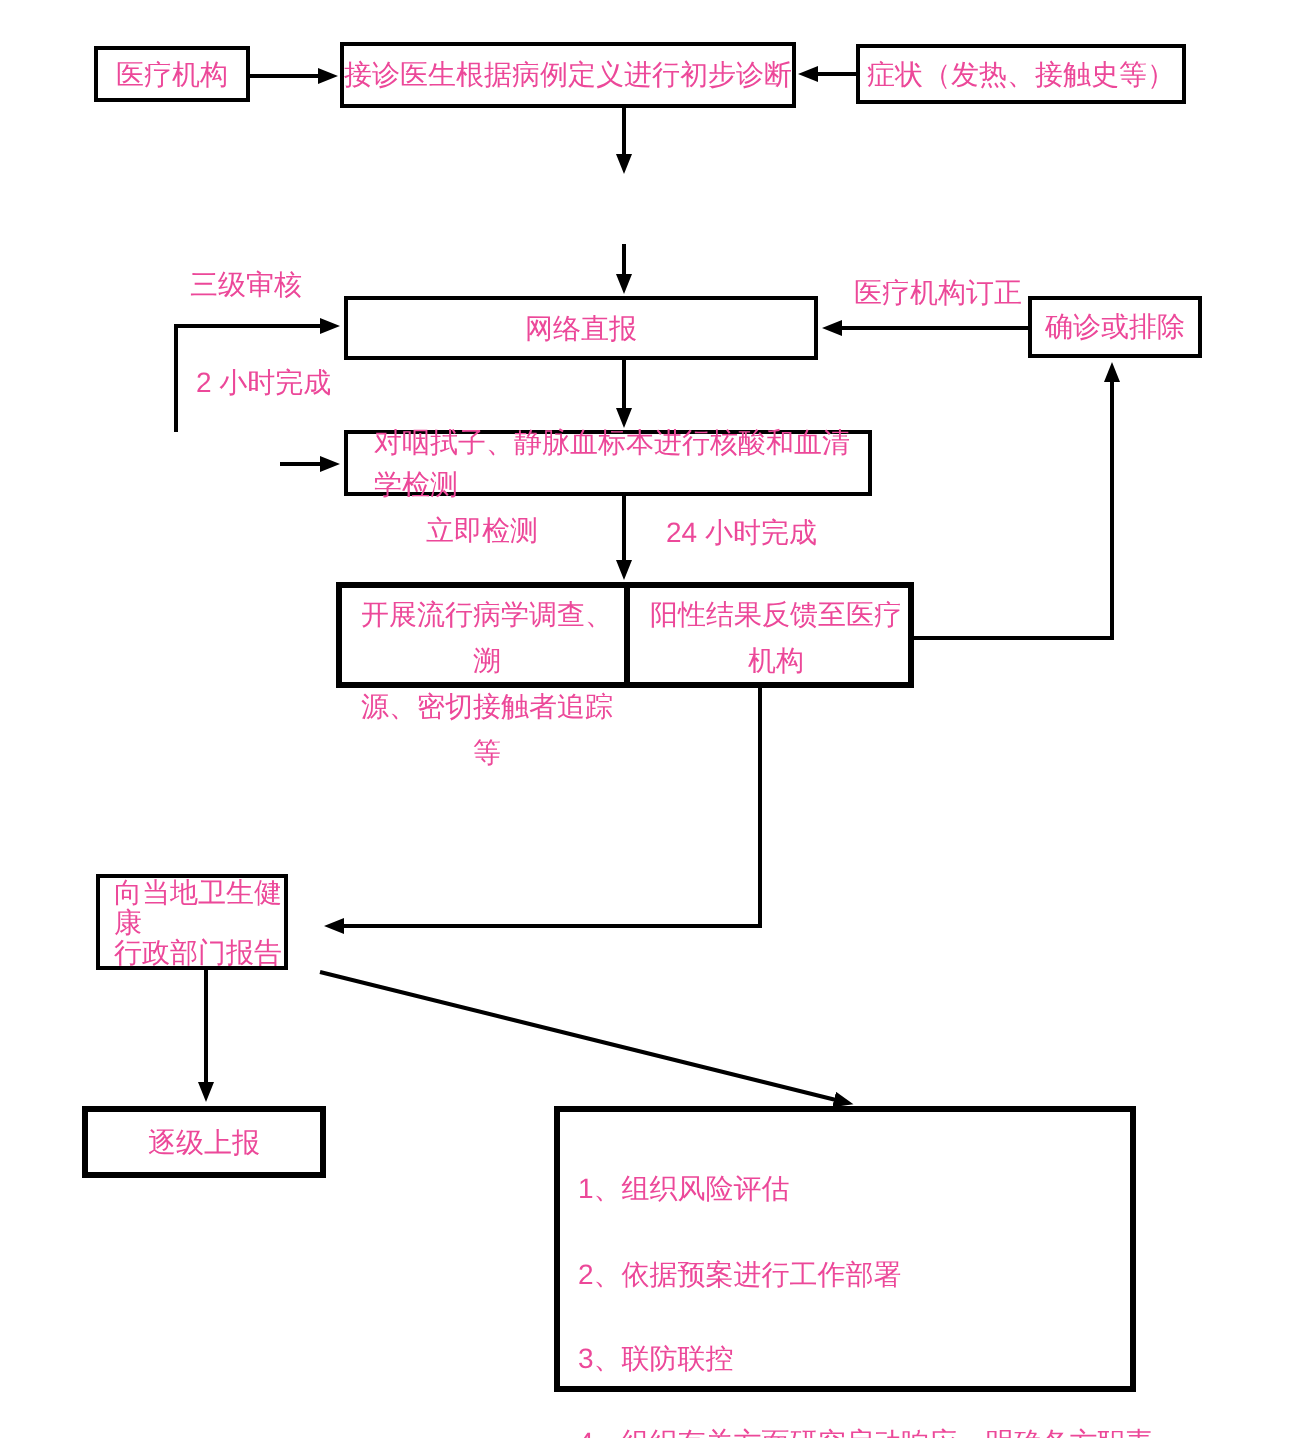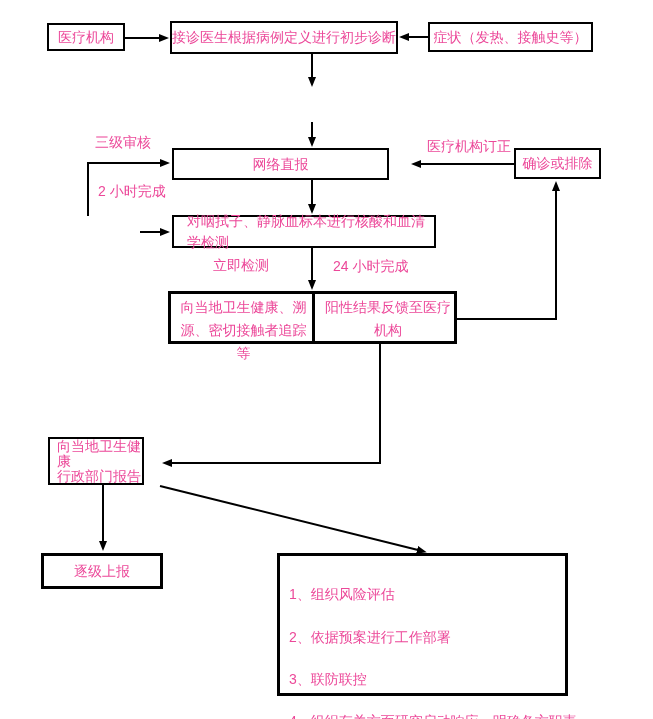--- a/index.html
+++ b/index.html
@@ -29,21 +29,21 @@
   .lbl{
     position:absolute;
     font-size:14px;
     white-space:nowrap;
   }
   
   #b-medical-org      {left:47px; top:23px;  width:78px;  height:28px;}
   #b-initial-diag     {left:170px;top:21px;  width:228px; height:33px;}
   #b-symptoms         {left:428px;top:22px;  width:165px; height:30px;}
   #b-collect          {left:171px;top:88px;  width:286px; height:34px;}
-  #b-net-report       {left:172px;top:148px; width:217px; height:32px;}
+  #b-net-report       {left:172px;top:148px; width:237px; height:32px;}
   #b-confirm          {left:514px;top:148px; width:87px;  height:31px;}
   #b-cdc              {left:50px; top:216px; width:90px;  height:31px;}
   #b-lab-test         {left:172px;top:215px; width:264px; height:33px; padding-left:13px;}
   #b-joined           {left:168px;top:291px; width:289px; height:53px; border-width:3px; display:block;}
   .cell{
     position:absolute;top:0;height:100%;
     box-sizing:border-box;
     font-size:14px;line-height:23px;
     padding:2px 4px 0 8px;
     white-space:pre-line;
@@ -98,21 +98,21 @@
 
 
   <div class="box" id="b-net-report">网络直报</div>
 
   <div class="box" id="b-confirm">确诊或排除</div>
 
 
   <div class="box left" id="b-lab-test">对咽拭子、静脉血标本进行核酸和血清学检测</div>
 
   <div class="box" id="b-joined">
-    <div class="cell" id="c-epi">向当地卫生健康、溯
+    <div class="cell" id="c-epi">开展流行病学调查、溯
 源、密切接触者追踪等</div>
     <div class="cell" id="c-pos">阳性结果反馈至医疗
 机构</div>
   </div>
 
   <div class="box left" id="b-report-admin">向当地卫生健康
 行政部门报告</div>
 
   <div class="box" id="b-report-up">逐级上报</div>
 

